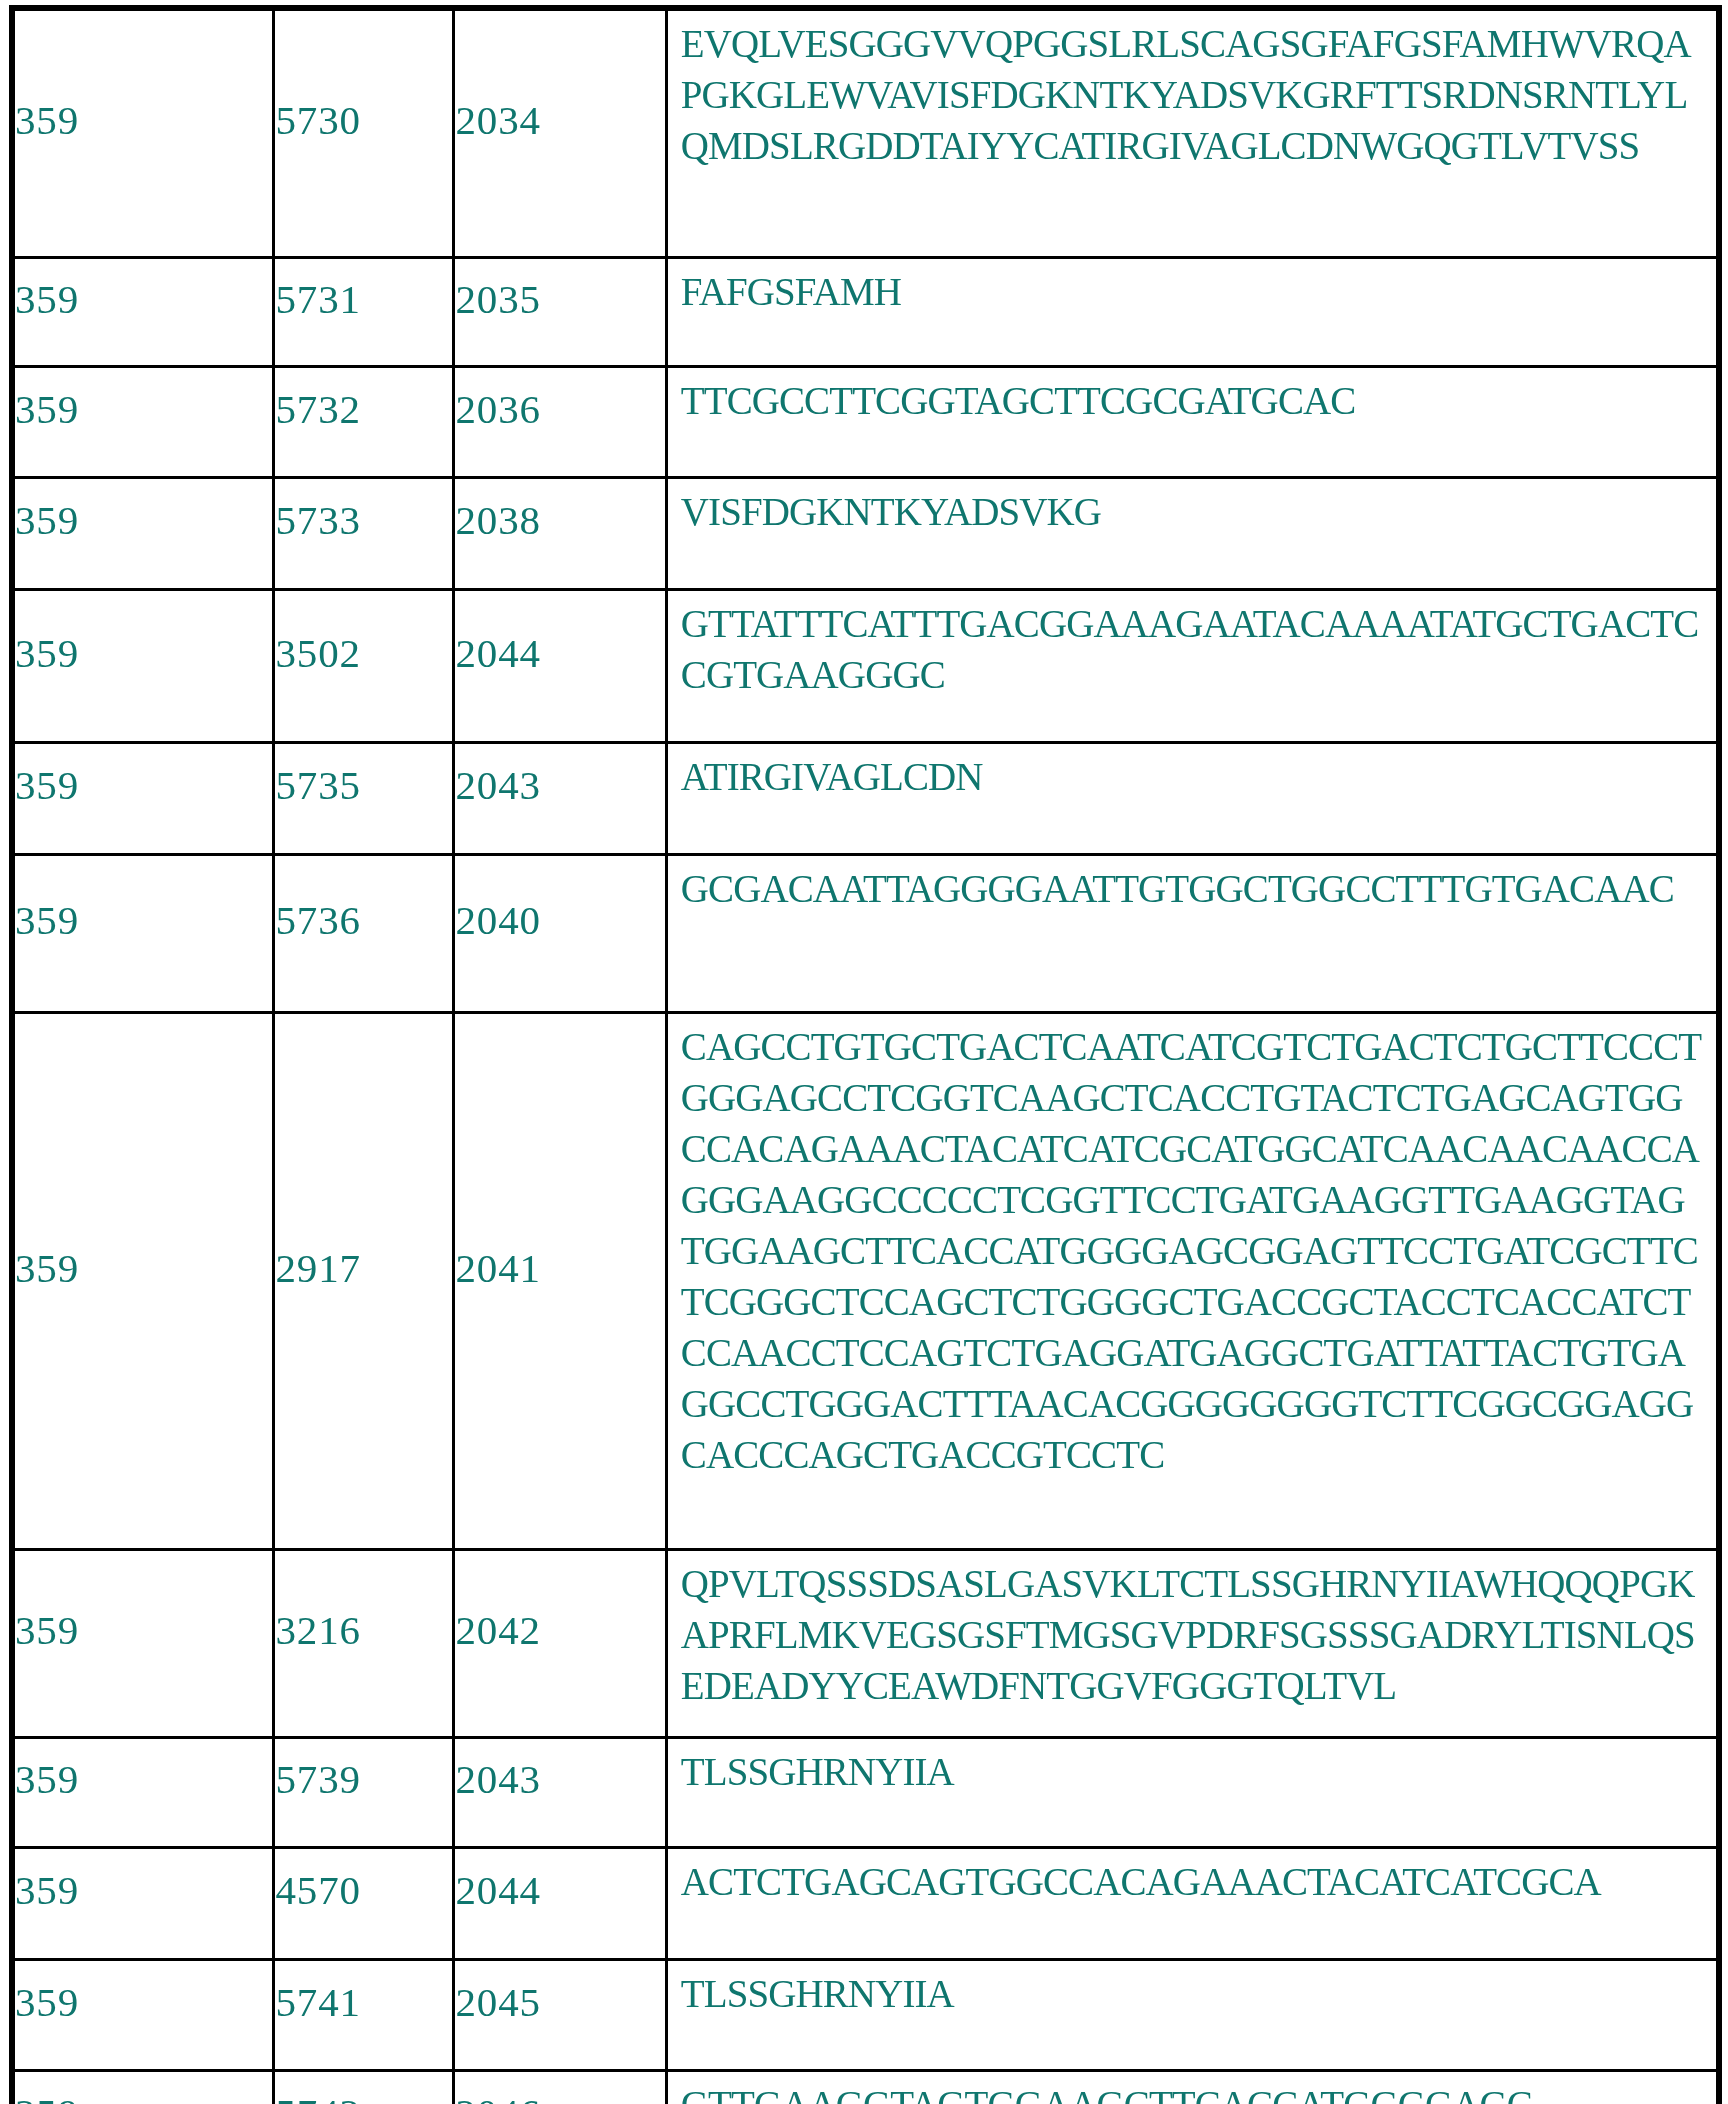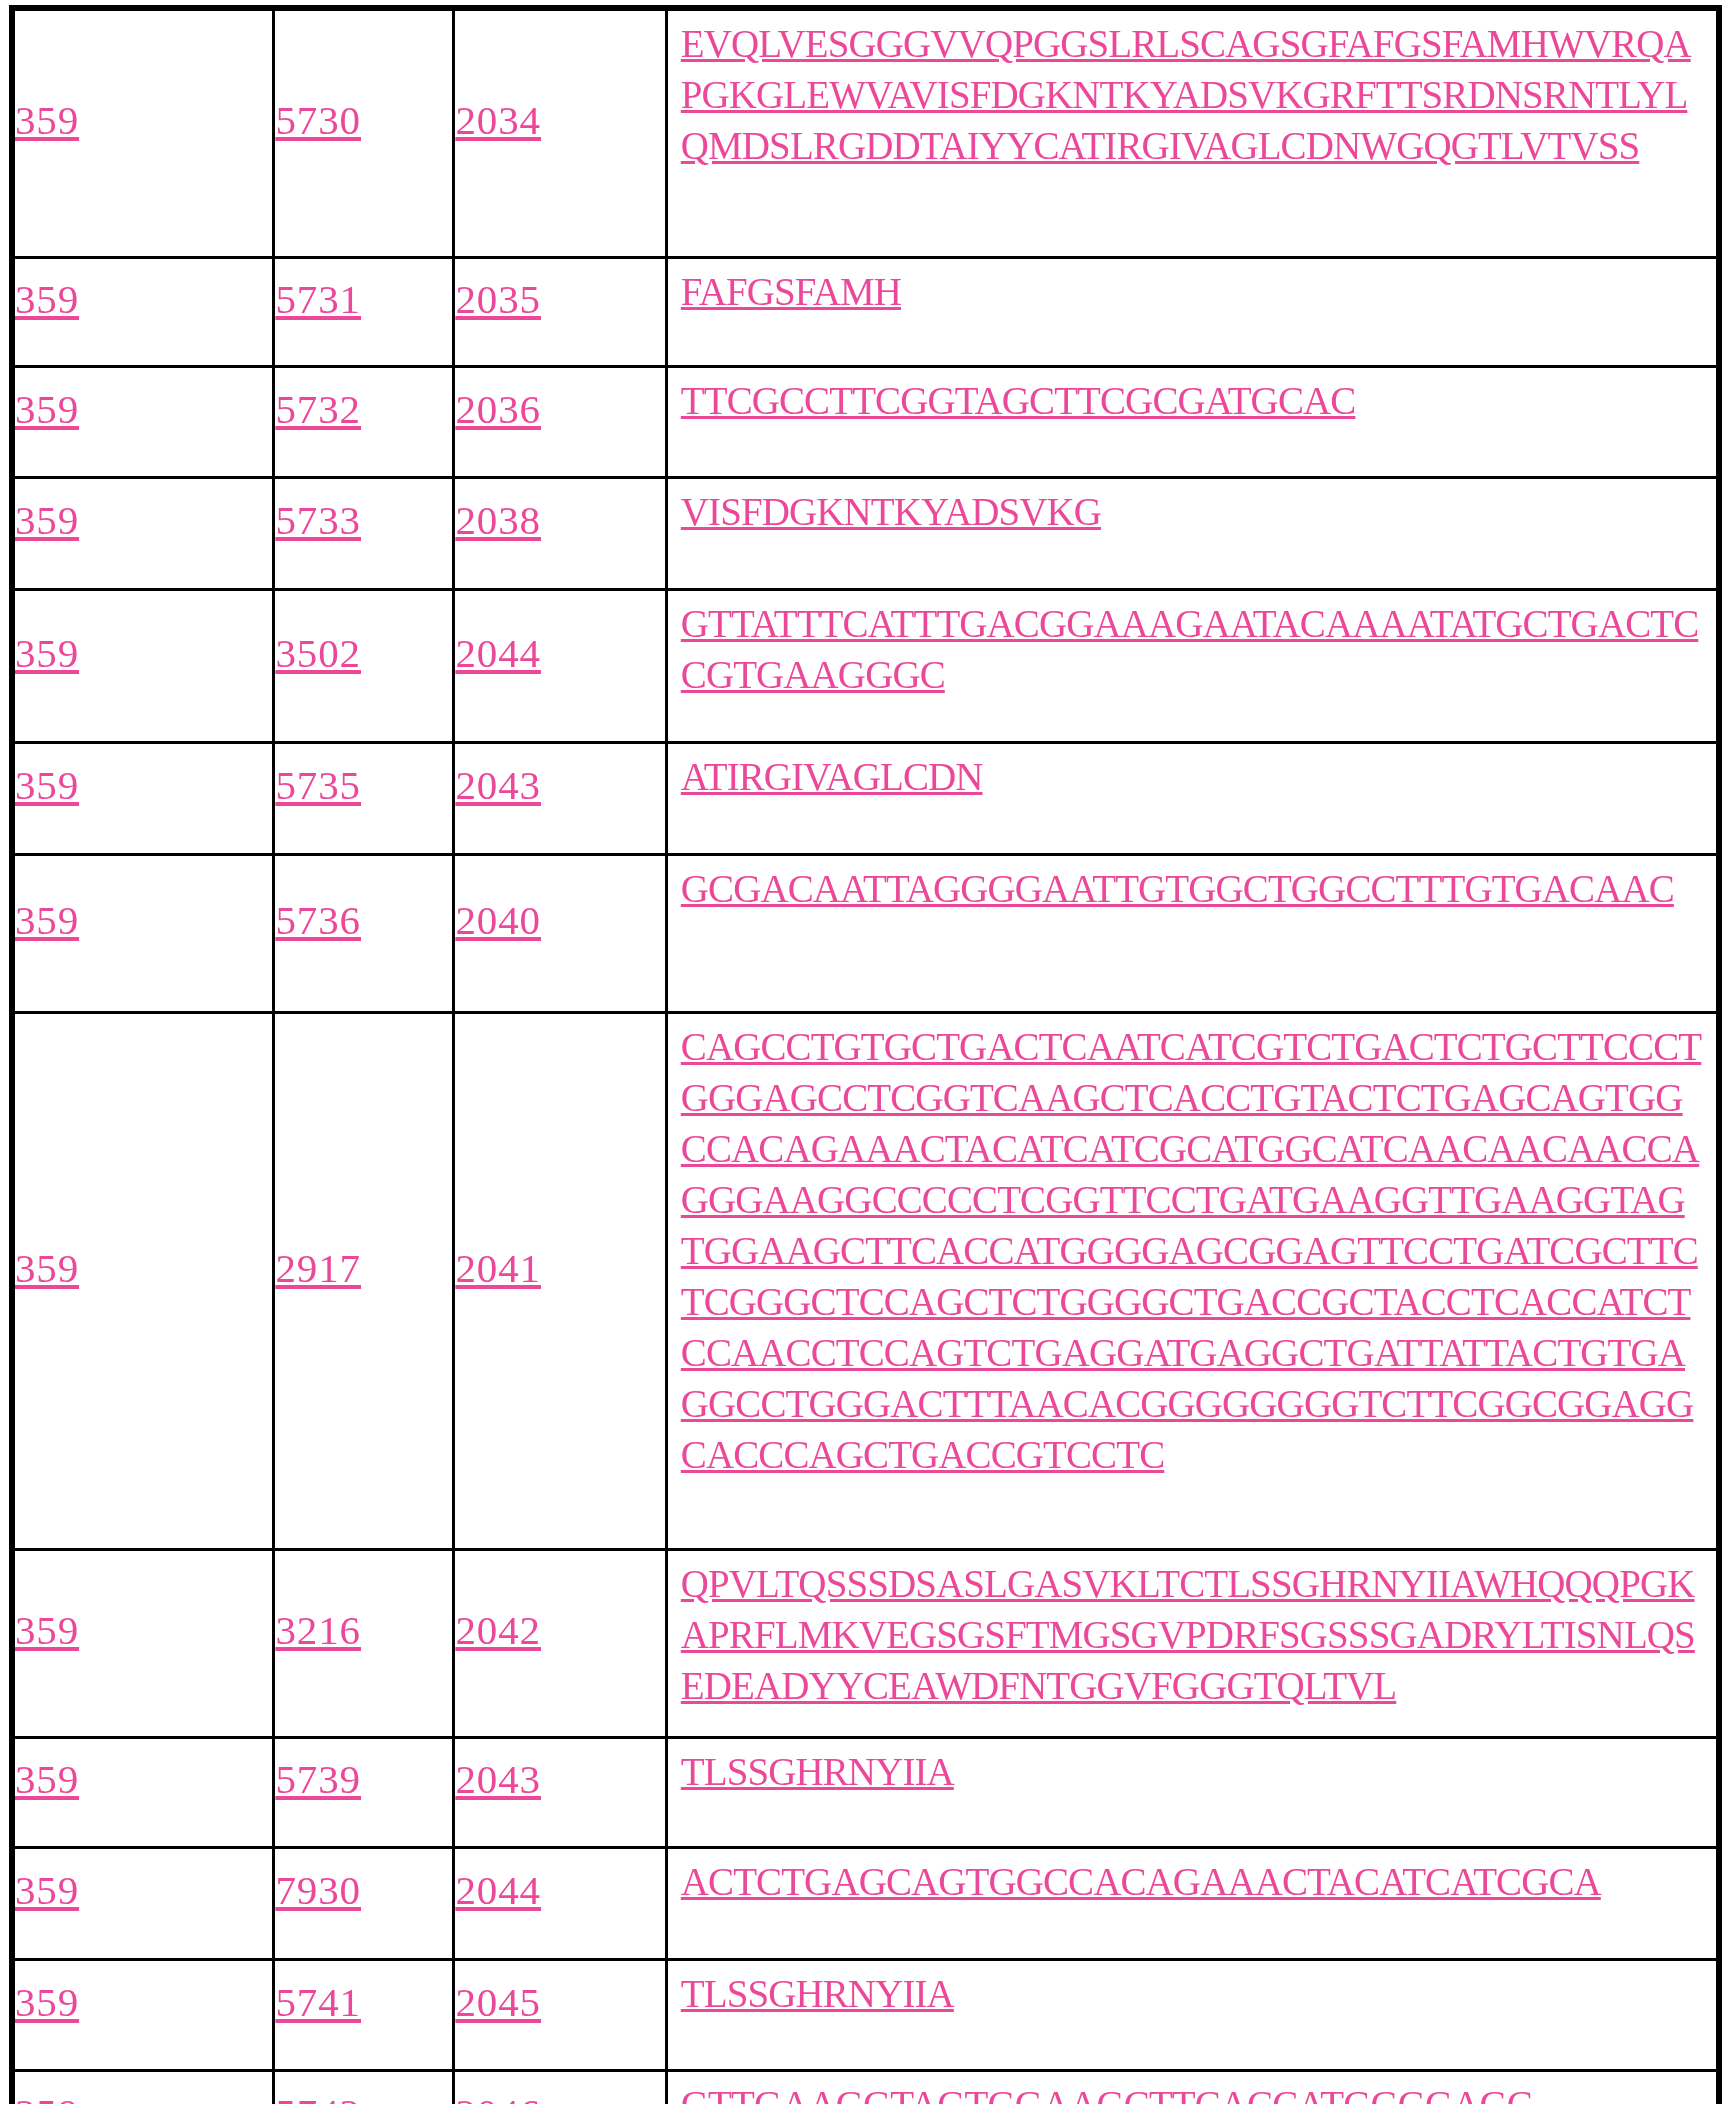--- a/index.html
+++ b/index.html
@@ -21,23 +21,22 @@
     border: 6.2px solid #000000;
     background: #ffffff;
   }
   col.c-1 { width: 262px; }
   col.c-2 { width: 180px; }
   col.c-3 { width: 213px; }
   col.c-4 { width: auto;  }
   td {
     border: 3.5px solid #000000;
     font-family: "Liberation Serif", serif;
-    color: #ec4899;
+    color: #0f766e;
     overflow: hidden;
-    text-decoration: underline;
   }
   td.col-num {
     vertical-align: middle;
     font-size: 41px;
     padding: 0 0 26.6px 0;
     letter-spacing: 0.9px;
   }
   td.col-seq {
     text-align: left;
     vertical-align: top;
@@ -130,21 +129,21 @@
         <td class="col-seq">QPVLTQSSSDSASLGASVKLTCTLSSGHRNYIIAWHQQQPGKAPRFLMKVEGSGSFTMGSGVPDRFSGSSSGADRYLTISNLQSEDEADYYCEAWDFNTGGVFGGGTQLTVL</td>
       </tr>
       <tr>
         <td class="col-num">359</td>
         <td class="col-num">5739</td>
         <td class="col-num">2043</td>
         <td class="col-seq">TLSSGHRNYIIA</td>
       </tr>
       <tr>
         <td class="col-num">359</td>
-        <td class="col-num">7930</td>
+        <td class="col-num">4570</td>
         <td class="col-num">2044</td>
         <td class="col-seq">ACTCTGAGCAGTGGCCACAGAAACTACATCATCGCA</td>
       </tr>
       <tr>
         <td class="col-num">359</td>
         <td class="col-num">5741</td>
         <td class="col-num">2045</td>
         <td class="col-seq">TLSSGHRNYIIA</td>
       </tr>
       <tr>

